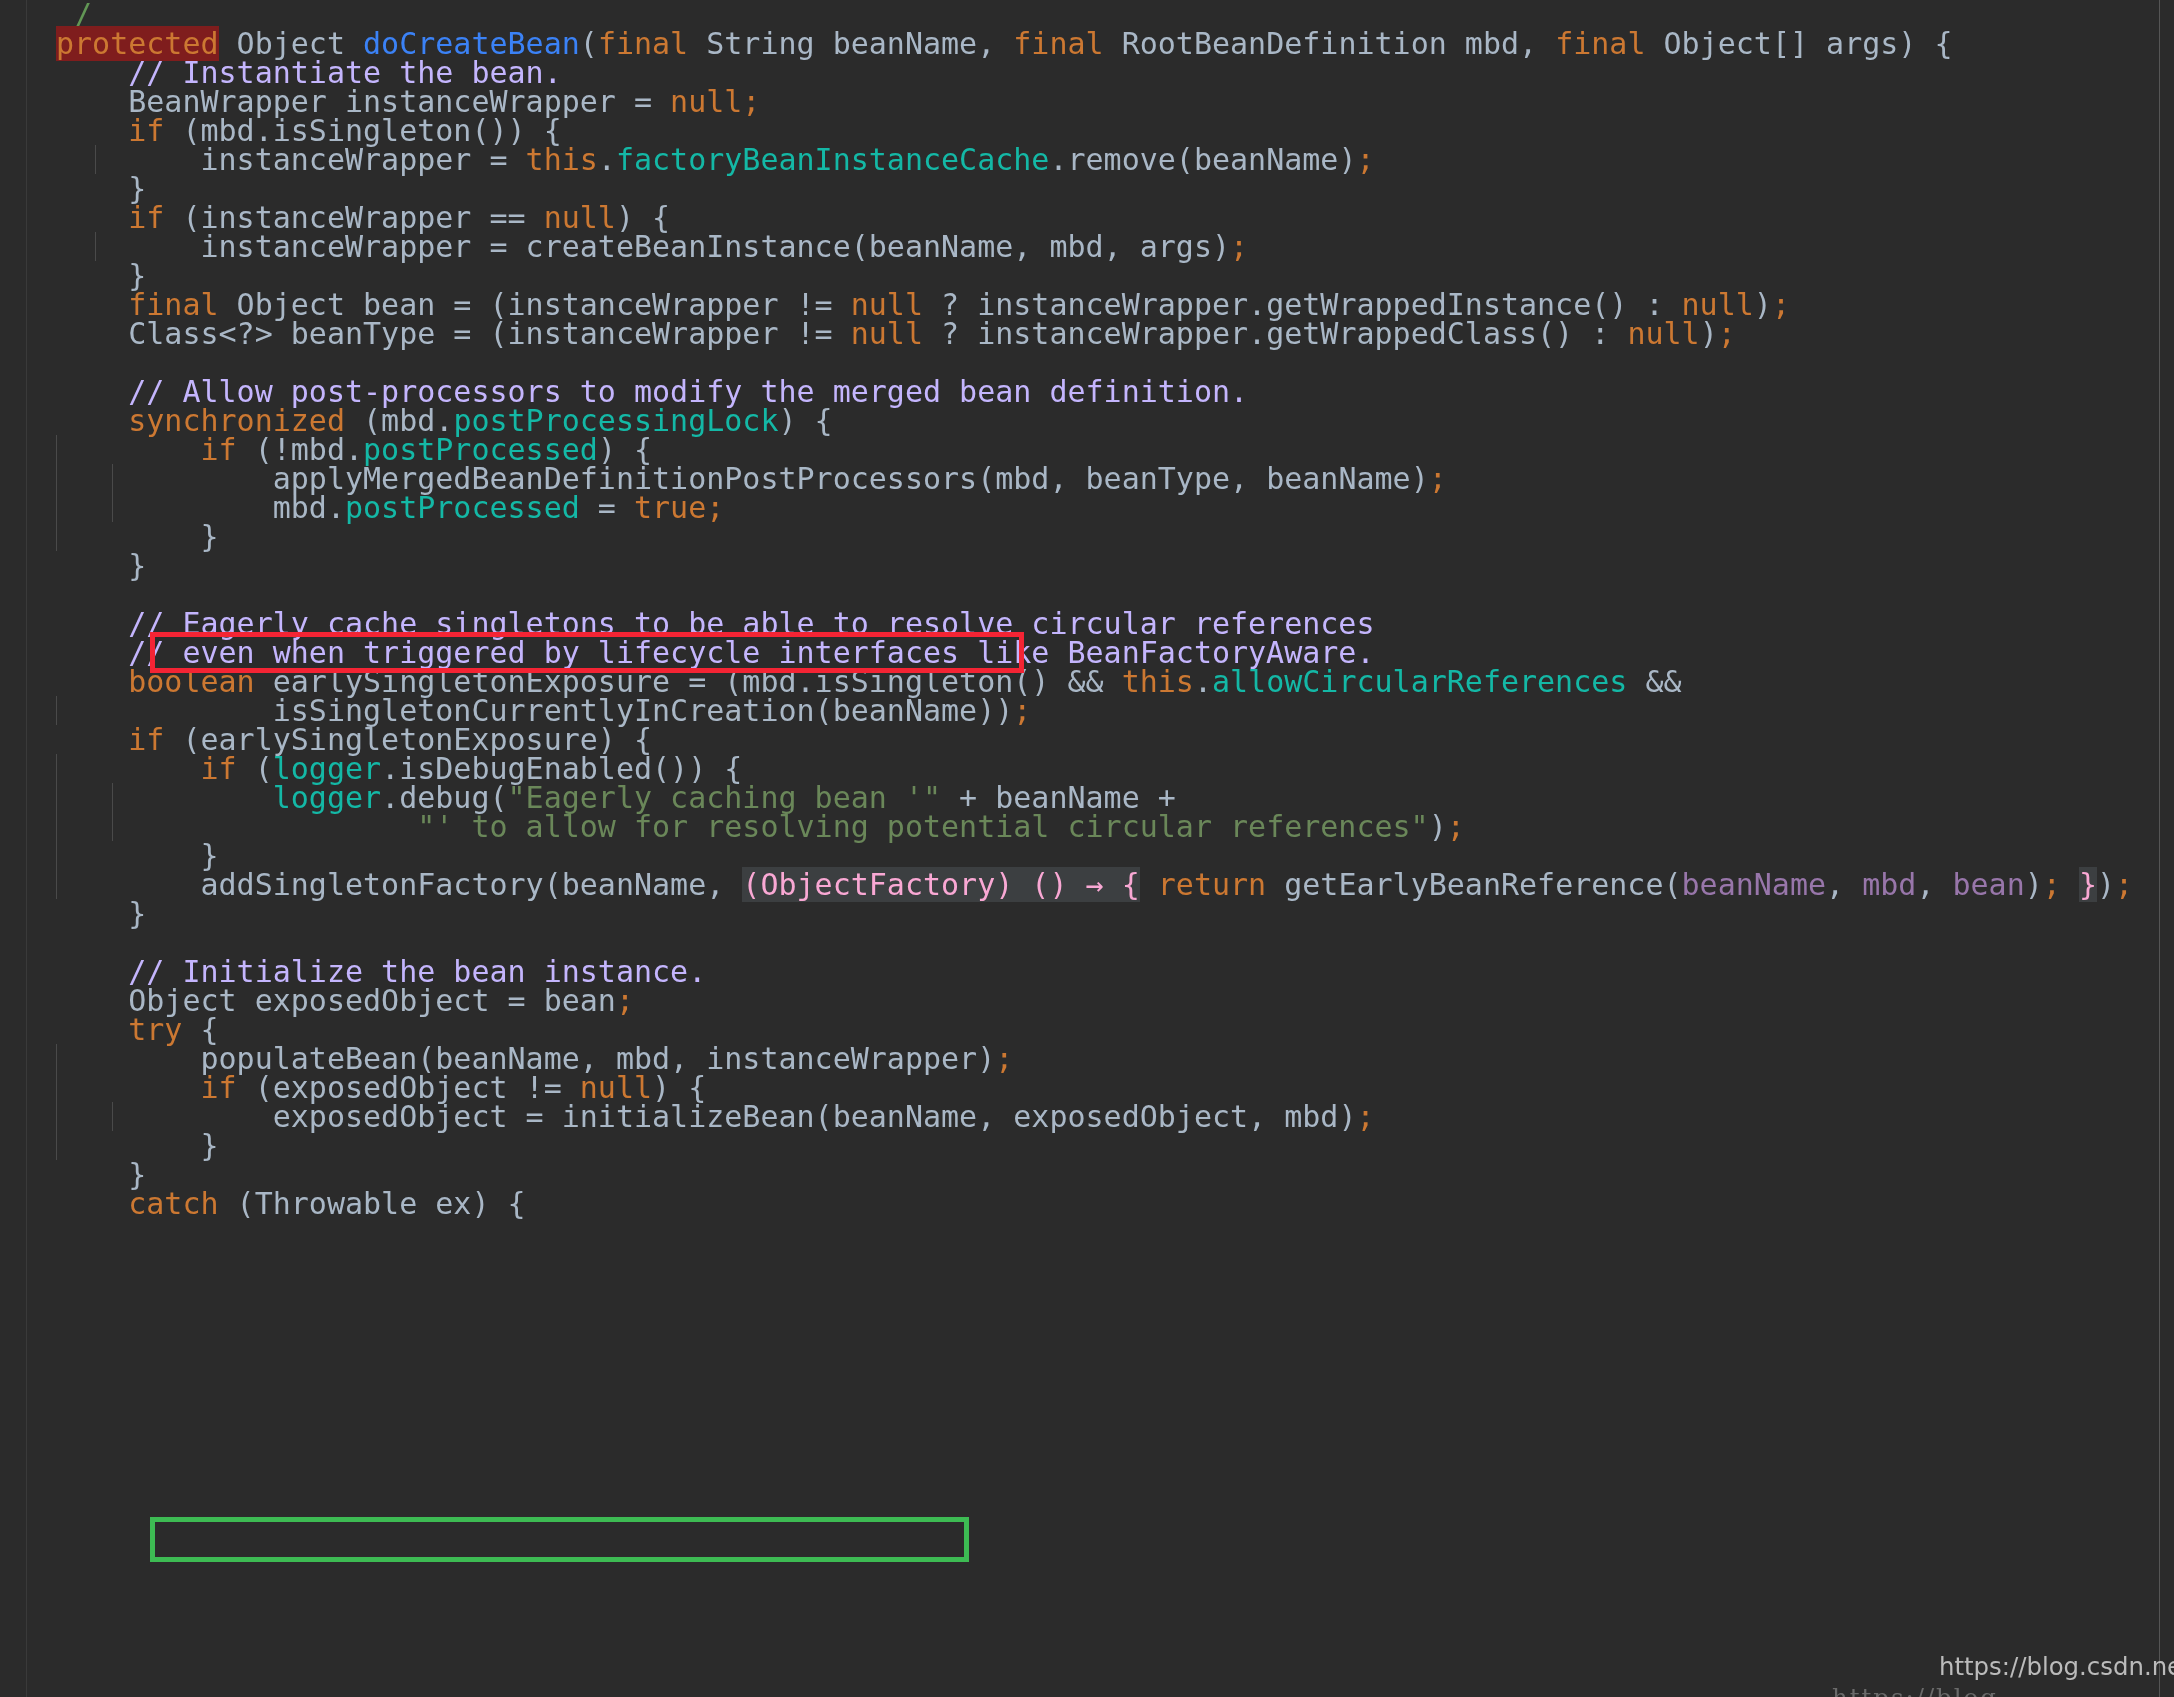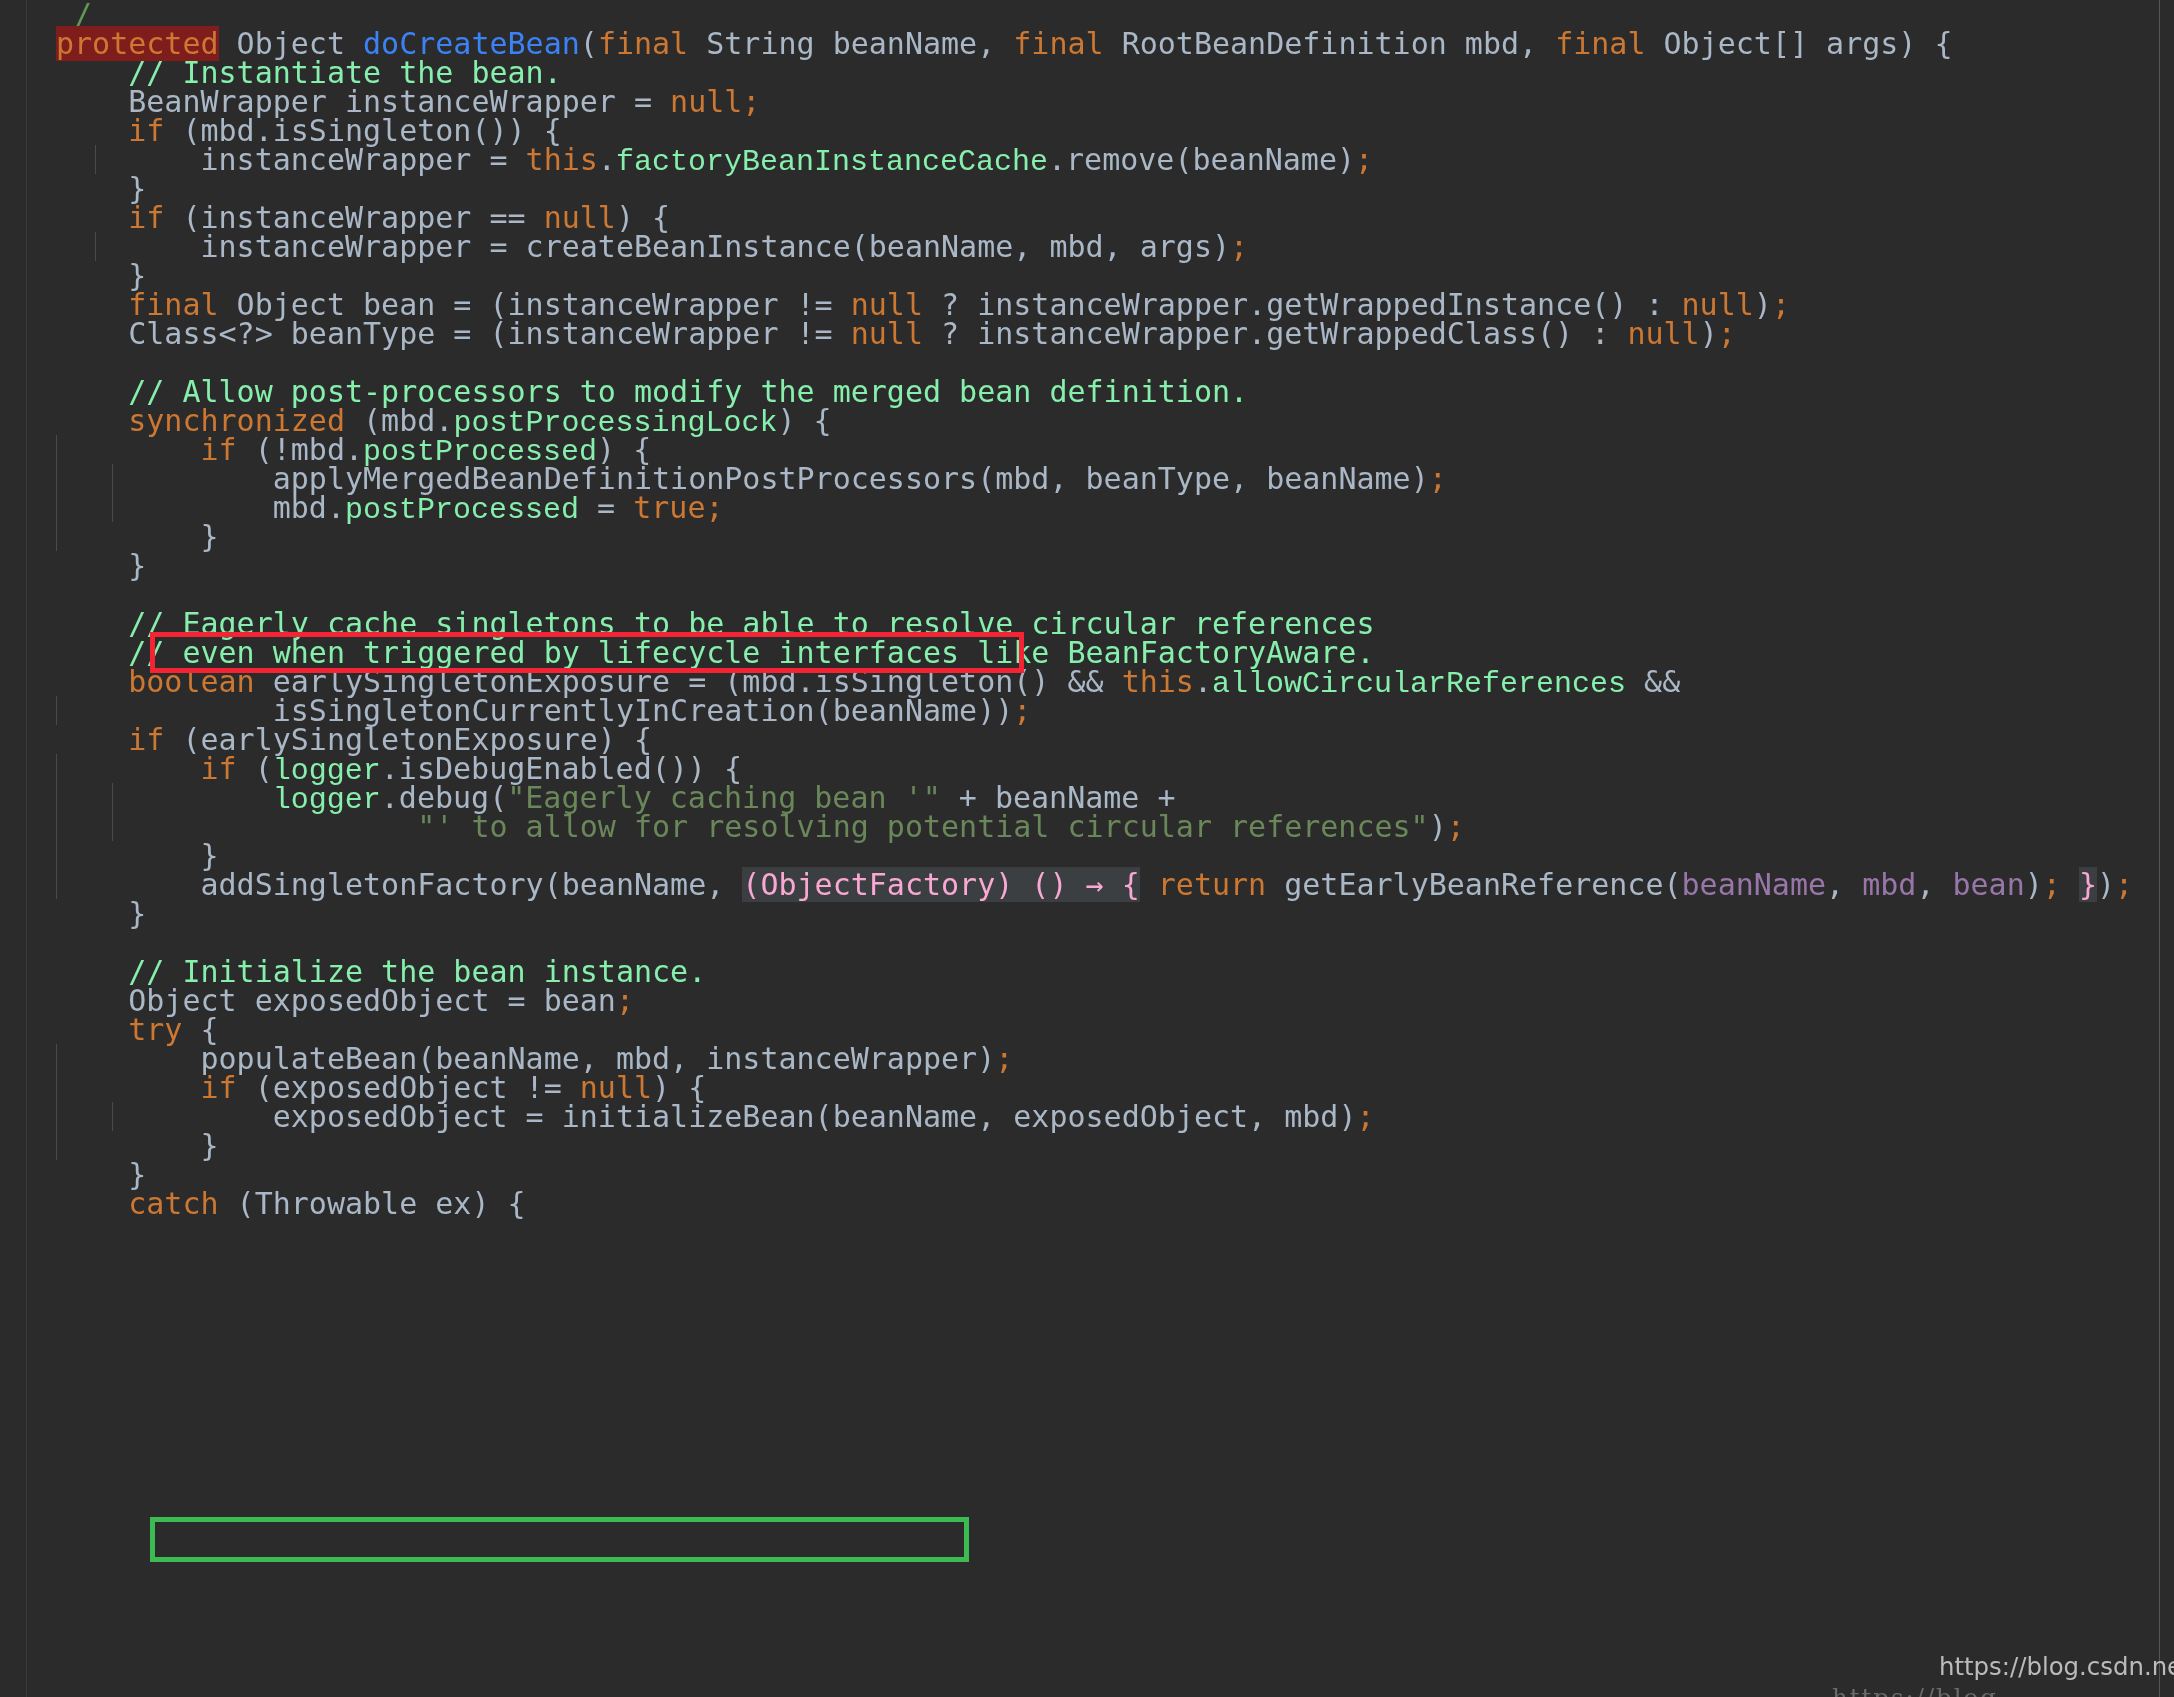--- a/index.html
+++ b/index.html
@@ -33,23 +33,23 @@
   .ln{
     height:29px;
     position:relative;
     white-space:pre;
     padding-left:56px;
   }
 
   
   .kw{color:#cc7832;}
   .def{color:#a9b7c6;}
-  .cmt{color:#86efac;}
+  .cmt{color:#c4b5fd;}
   .str{color:#6a8759;}
-  .fld{color:#86efac;font-family:Liberation Mono, monospace;}
+  .fld{color:#14b8a6;}
   .fldu{color:#9876aa;text-decoration-color:#9876aa;}
   .mth{color:#3b82f6;}
   .punc{color:#a9b7c6;}
   .semi{color:#cc7832;}
   .doc{color:#629755;}
   .hint{background:#3c3f41;color:#f9a8d4;}
   .sel{background:#7f1d1d;}
 
   
   .ig{

